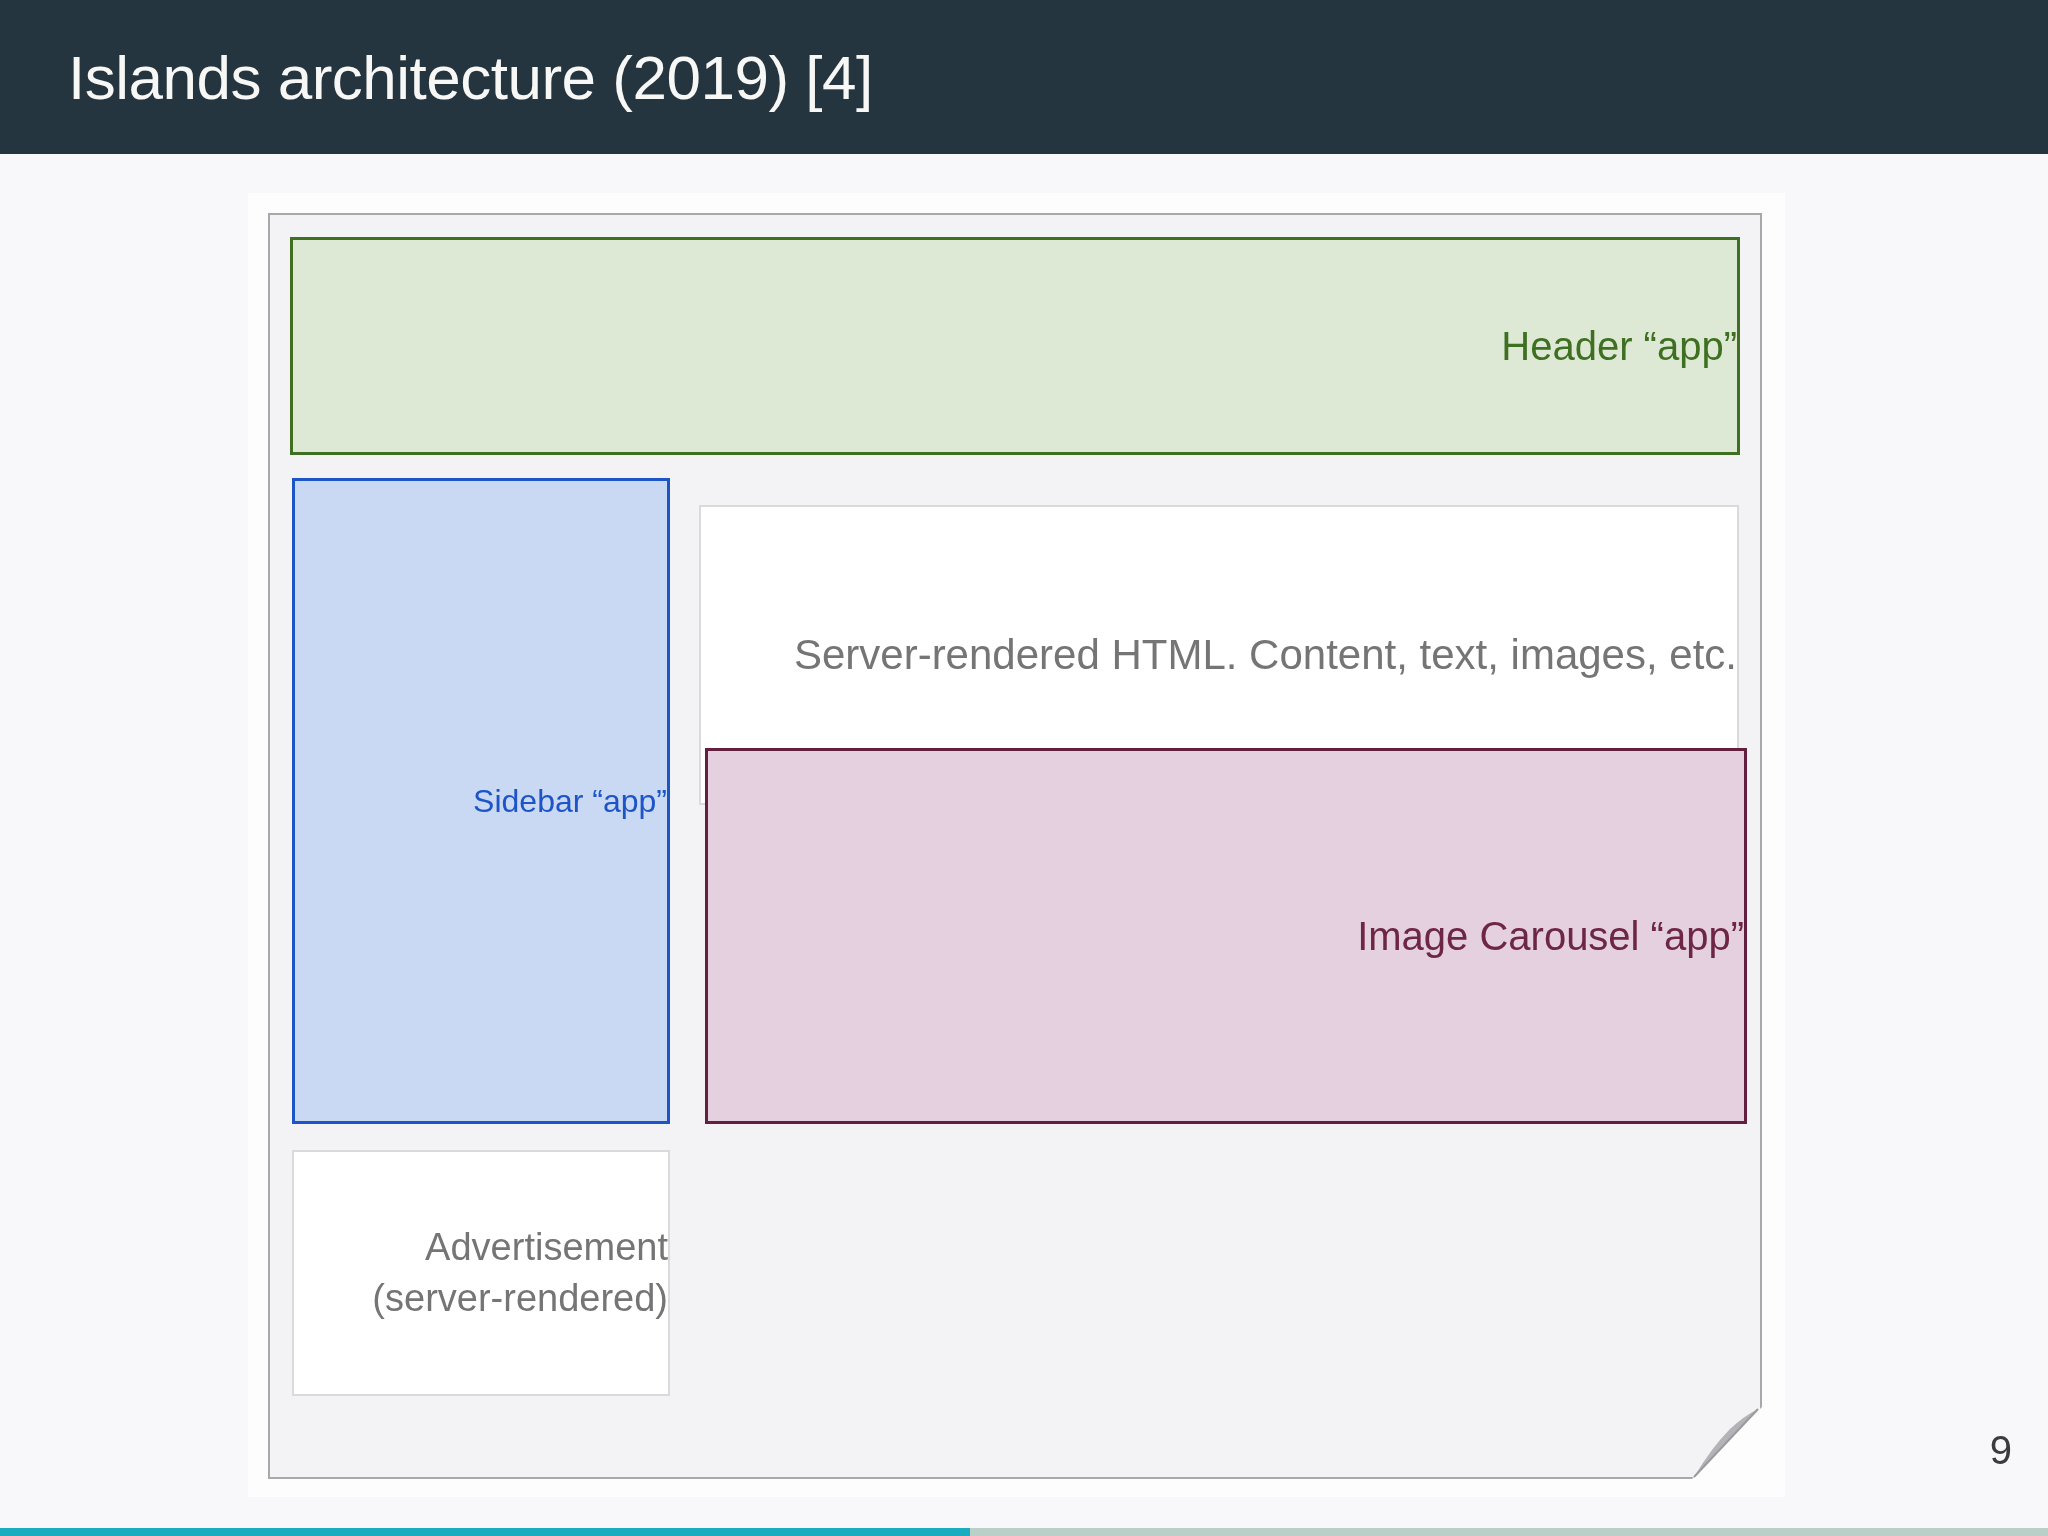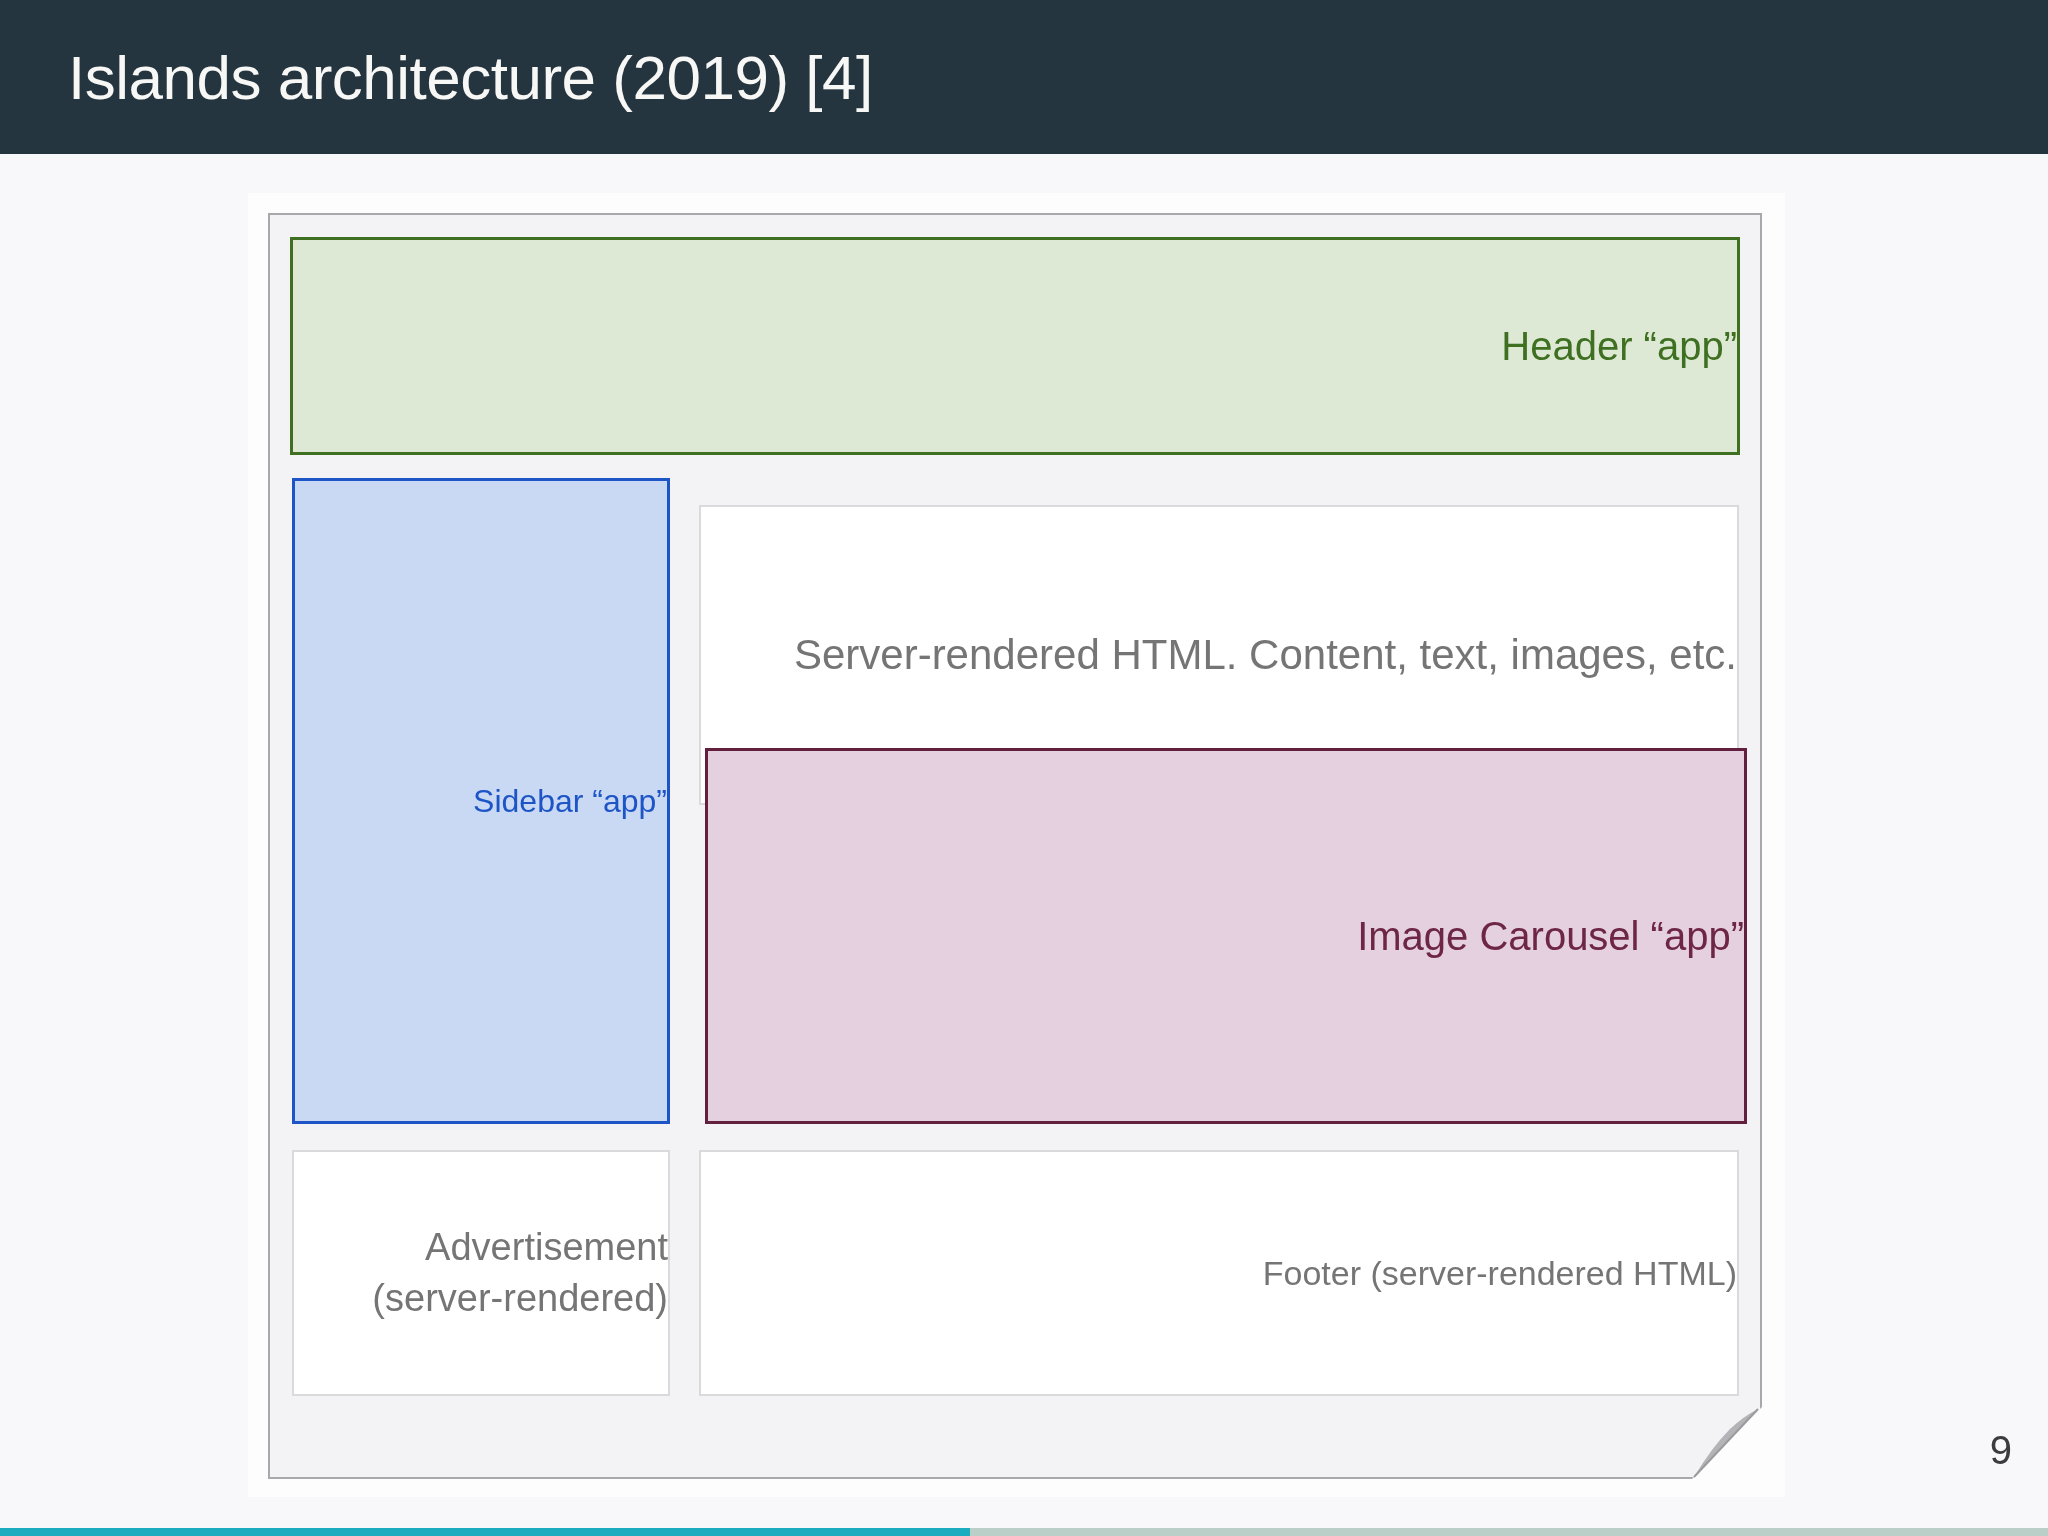--- a/index.html
+++ b/index.html
@@ -166,23 +166,20 @@
 
       <div class="box carousel-box">
         <span>Image Carousel “app”</span>
       </div>
 
       <div class="box ad-box">
         <span>Advertisement</span>
         <span>(server-rendered)</span>
       </div>
 
-      <div class="box footer-box">
-        <span>Footer (server-rendered HTML)</span>
-      </div>
 
       <svg class="curl" viewBox="0 0 70 72" aria-hidden="true">
         <polygon class="cover" points="70,0 70,72 0,72"></polygon>
         <path class="fold" d="M 66,2 L 2,70 Q 20,40 38,22 Q 52,9 66,2 Z"></path>
         <path class="edge" d="M 66,2 L 2,70"></path>
       </svg>
 
     </div>
   </div>
 

